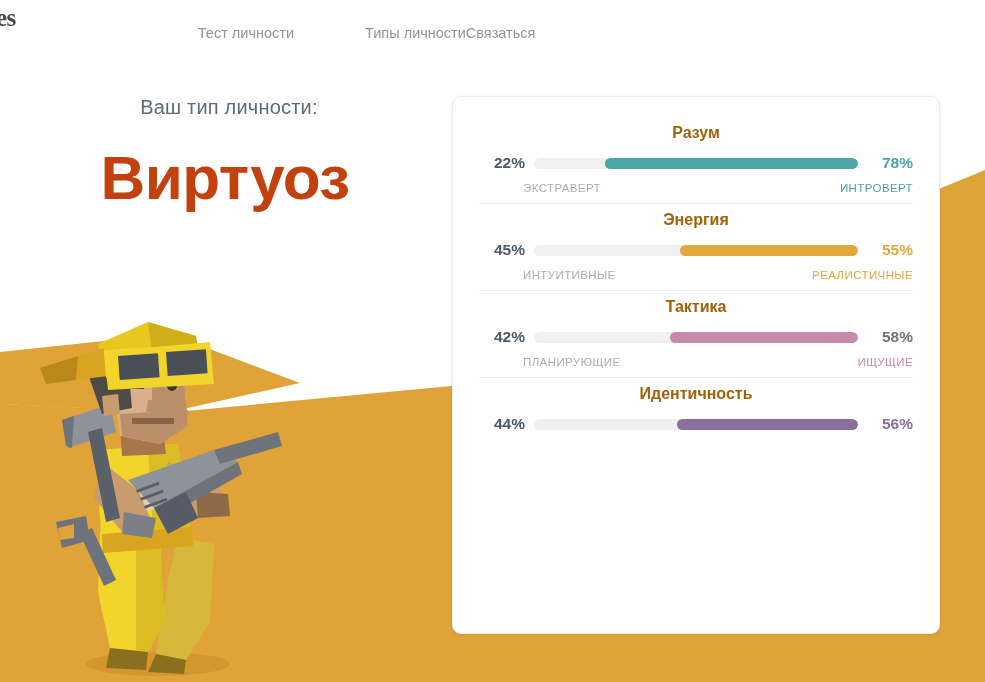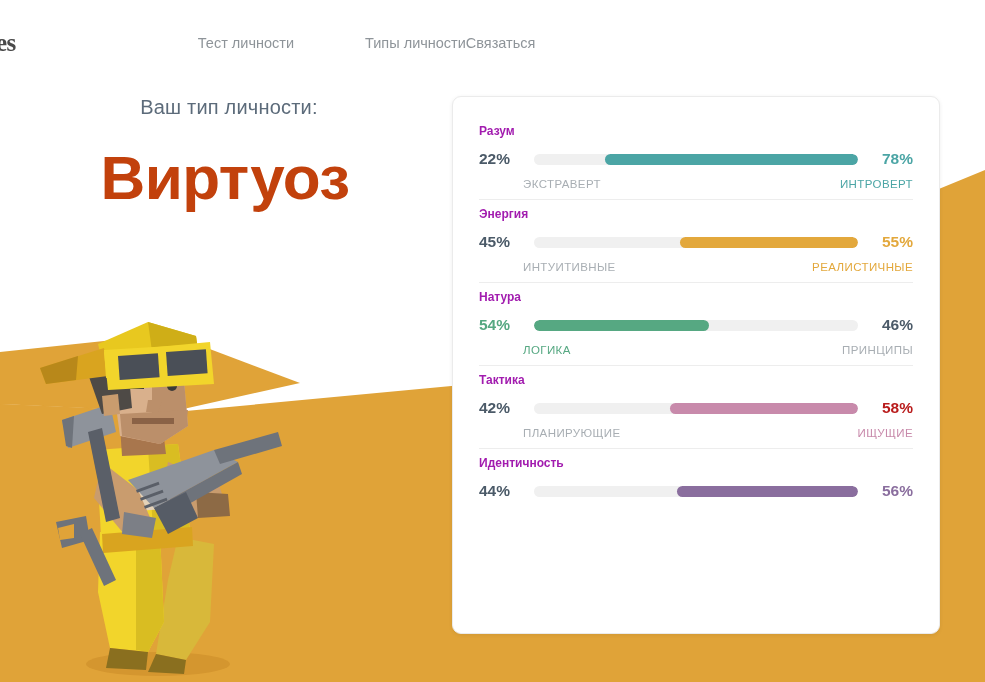--- a/index.html
+++ b/index.html
@@ -25,27 +25,26 @@
     position: absolute;
     left: 0; top: 0;
     width: 985px; height: 682px;
     z-index: 0;
     pointer-events: none;
   }
 
   
   .site-header {
     position: absolute;
-    left: 0; top: 14px;
+    left: 0; top: 4px;
     width: 799px;
     height: 58px;
     background: #ffffff;
     z-index: 30;
     display: flex;
-    align-items: center;
   }
   .logo {
     font-family: "Liberation Serif", serif;
     font-size: 25px;
     font-weight: 700;
     color: #4a4a4a;
     margin-left: -4px;
     padding-left: 0;
     letter-spacing: -0.5px;
     white-space: nowrap;
@@ -127,41 +126,41 @@
 
   .trait {
     position: relative;
     padding-top: 7px;
     padding-bottom: 9px;
     border-bottom: 1px solid #ededed;
   }
   .trait:last-child { border-bottom: none; }
 
   .trait-title {
-    text-align: left;
-    font-size: 12px;
-    font-weight: 700;
-    color: #a21caf;
+    text-align: center;
+    font-size: 16px;
+    font-weight: 700;
+    color: #a16207;
     margin-bottom: 11px;
   }
 
   .trait-bar-row {
     display: flex;
     align-items: center;
     height: 20px;
   }
   .pct {
     font-size: 15.5px;
     font-weight: 700;
     white-space: nowrap;
     flex: 0 0 auto;
   }
   .pct.left  { width: 46px; text-align: left; }
   .pct.right { width: 46px; text-align: right; }
-  .pct.muted { color: #4b5a68; }
+  .pct.muted { color: #4b5a68; text-align: right; }
 
   .track {
     flex: 1 1 auto;
     height: 11px;
     background: #f0f0f0;
     border-radius: 6px;
     margin: 0 9px;
     position: relative;
     overflow: hidden;
   }
@@ -304,43 +303,29 @@
           <div class="fill from-right" style="width:55%; background:#e3a83c;"></div>
         </div>
         <span class="pct right" style="color:#e3a83c;">55%</span>
       </div>
       <div class="trait-labels">
         <span class="trait-label">ИНТУИТИВНЫЕ</span>
         <span class="trait-label" style="color:#e3a83c;">РЕАЛИСТИЧНЫЕ</span>
       </div>
     </div>
 
-    <div class="trait">
-      <div class="trait-title">Натура</div>
-      <div class="trait-bar-row">
-        <span class="pct left" style="color:#56a882;">54%</span>
-        <div class="track">
-          <div class="fill from-left" style="width:54%; background:#56a882;"></div>
-        </div>
-        <span class="pct right muted">46%</span>
-      </div>
-      <div class="trait-labels">
-        <span class="trait-label" style="color:#56a882;">ЛОГИКА</span>
-        <span class="trait-label">ПРИНЦИПЫ</span>
-      </div>
-    </div>
 
     <div class="trait">
       <div class="trait-title">Тактика</div>
       <div class="trait-bar-row">
         <span class="pct left muted">42%</span>
         <div class="track">
           <div class="fill from-right" style="width:58%; background:#c88aab;"></div>
         </div>
-        <span class="pct right" style="color:#b91c1c;">58%</span>
+        <span class="pct right" style="color:#737373;">58%</span>
       </div>
       <div class="trait-labels">
         <span class="trait-label">ПЛАНИРУЮЩИЕ</span>
         <span class="trait-label" style="color:#c88aab;">ИЩУЩИЕ</span>
       </div>
     </div>
 
     <div class="trait">
       <div class="trait-title">Идентичность</div>
       <div class="trait-bar-row">

